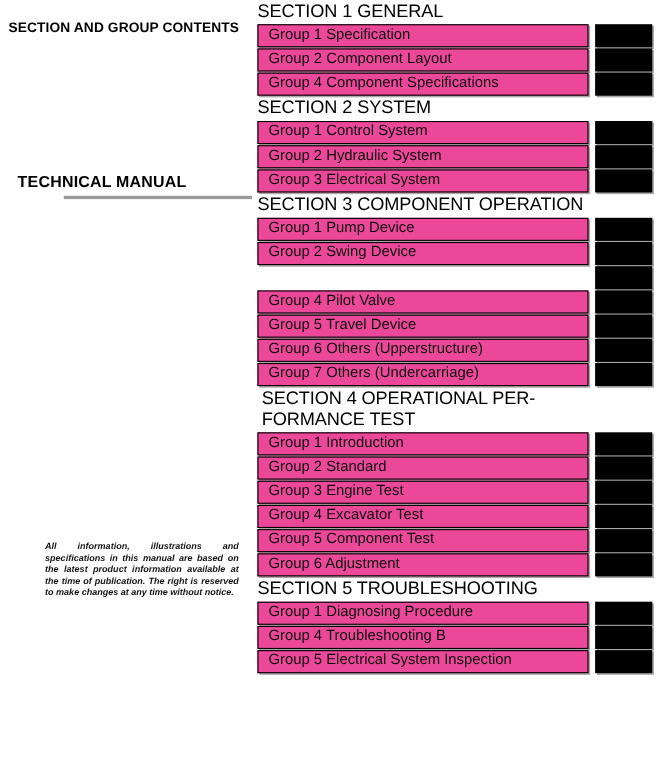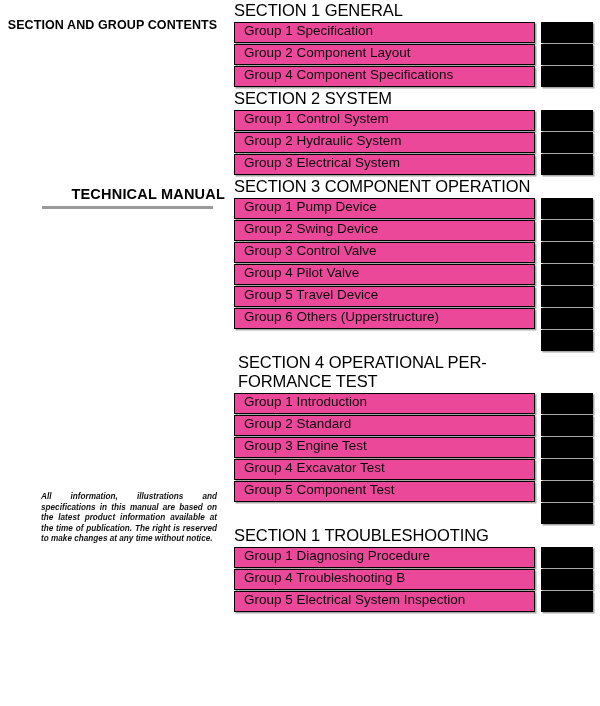--- a/index.html
+++ b/index.html
@@ -39,25 +39,24 @@
     width: 225px;
     text-align: center;
     font-size: 12.5px;
     font-weight: bold;
     line-height: 15px;
     letter-spacing: 0.1px;
   }
 
   .tech-manual-wrap {
     position: absolute;
-    left: 0;
+    left: 16px;
     top: 158px;
     width: 225px;
-    text-align: right;
-    margin-top: 28px;
+    text-align: left;
   }
   .tech-manual {
     font-size: 14.5px;
     font-weight: bold;
     letter-spacing: 0.2px;
     display: block;
     padding-bottom: 4px;
   }
   .tech-rule {
     height: 3px;
@@ -203,23 +202,20 @@
         </div>
         <div class="page-box"></div>
       </div>
       <div class="group-row">
         <div class="group-cell">
           <span class="group-label">Group 2 Swing Device</span>
         </div>
         <div class="page-box"></div>
       </div>
       <div class="group-row">
-        <div class="group-cell">
-          <span class="group-label">Group 3 Control Valve</span>
-        </div>
         <div class="page-box"></div>
       </div>
       <div class="group-row">
         <div class="group-cell">
           <span class="group-label">Group 4 Pilot Valve</span>
         </div>
         <div class="page-box"></div>
       </div>
       <div class="group-row">
         <div class="group-cell">
@@ -227,20 +223,23 @@
         </div>
         <div class="page-box"></div>
       </div>
       <div class="group-row">
         <div class="group-cell">
           <span class="group-label">Group 6 Others (Upperstructure)</span>
         </div>
         <div class="page-box"></div>
       </div>
       <div class="group-row">
+        <div class="group-cell">
+          <span class="group-label">Group 7 Others (Undercarriage)</span>
+        </div>
         <div class="page-box"></div>
       </div>
       <div class="section-head centered">SECTION 4  OPERATIONAL PER-
 FORMANCE TEST</div>
       <div class="group-row">
         <div class="group-cell">
           <span class="group-label">Group 1 Introduction</span>
         </div>
         <div class="page-box"></div>
       </div>
@@ -262,23 +261,26 @@
         </div>
         <div class="page-box"></div>
       </div>
       <div class="group-row">
         <div class="group-cell">
           <span class="group-label">Group 5 Component Test</span>
         </div>
         <div class="page-box"></div>
       </div>
       <div class="group-row">
-        <div class="page-box"></div>
-      </div>
-      <div class="section-head">SECTION 1 TROUBLESHOOTING</div>
+        <div class="group-cell">
+          <span class="group-label">Group 6 Adjustment</span>
+        </div>
+        <div class="page-box"></div>
+      </div>
+      <div class="section-head">SECTION 5 TROUBLESHOOTING</div>
       <div class="group-row">
         <div class="group-cell">
           <span class="group-label">Group 1 Diagnosing Procedure</span>
         </div>
         <div class="page-box"></div>
       </div>
       <div class="group-row">
         <div class="group-cell">
           <span class="group-label">Group 4 Troubleshooting B</span>
         </div>

